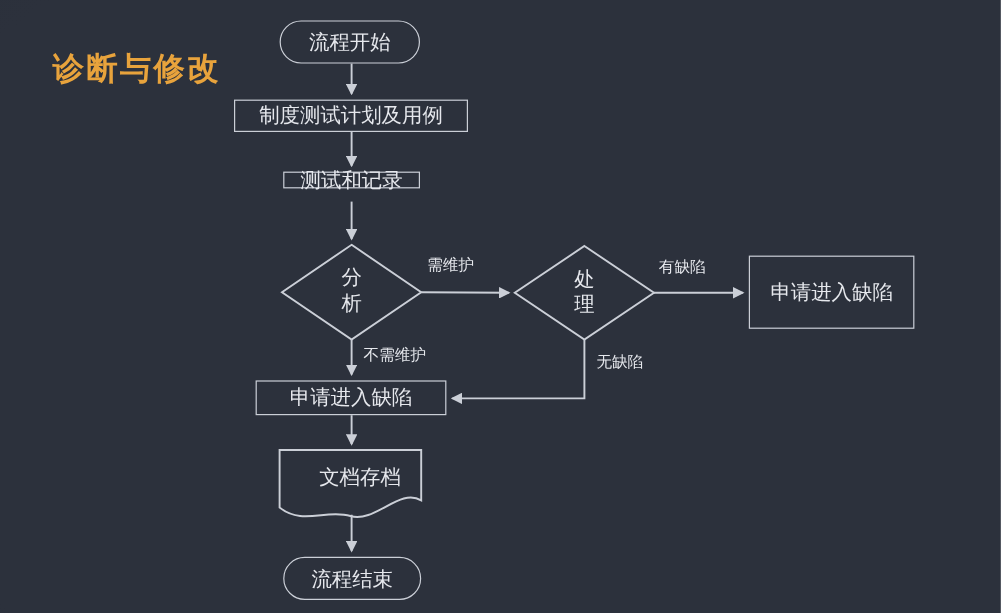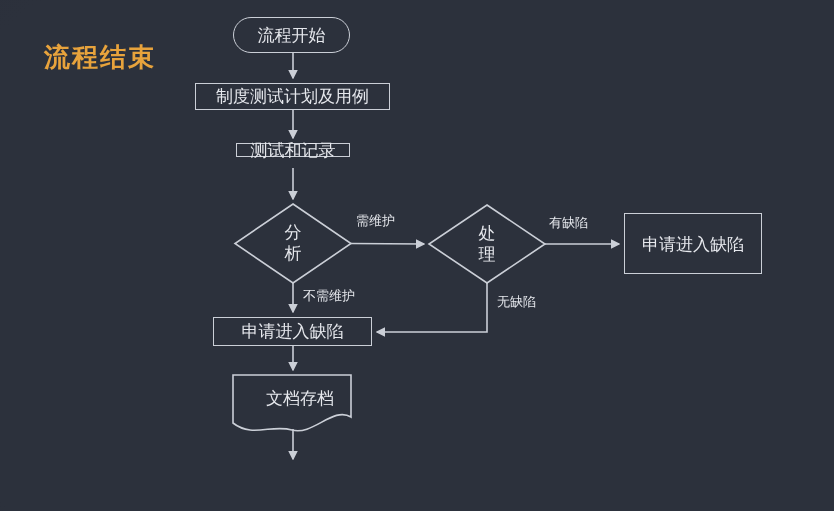--- a/index.html
+++ b/index.html
@@ -51,21 +51,21 @@
     <line x1="293" y1="110" x2="293" y2="138" stroke="#cbcfd7" stroke-width="1.6" marker-end="url(#arrow)"></line>
     <line x1="293" y1="168" x2="293" y2="199" stroke="#cbcfd7" stroke-width="1.6" marker-end="url(#arrow)"></line>
     <line x1="351" y1="243.5" x2="424" y2="244" stroke="#cbcfd7" stroke-width="1.6" marker-end="url(#arrow)"></line>
     <line x1="545" y1="244" x2="619" y2="244" stroke="#cbcfd7" stroke-width="1.6" marker-end="url(#arrow)"></line>
     <line x1="293" y1="283" x2="293" y2="312" stroke="#cbcfd7" stroke-width="1.6" marker-end="url(#arrow)"></line>
     <polyline points="487,283 487,332 377,332" fill="none" stroke="#cbcfd7" stroke-width="1.6" marker-end="url(#arrow)"></polyline>
     <line x1="293" y1="346" x2="293" y2="370" stroke="#cbcfd7" stroke-width="1.6" marker-end="url(#arrow)"></line>
     <line x1="293" y1="429" x2="293" y2="459" stroke="#cbcfd7" stroke-width="1.6" marker-end="url(#arrow)"></line>
   </svg>
 
-  <div class="title" style="color:#e8a33c">流程结束</div>
+  <div class="title" style="color:#e8a33c">诊断与修改</div>
 
   <div class="node stadium" style="left:233px; top:17px; width:117px; height:36px;">
     <span>流程开始</span>
   </div>
 
   <div class="node" style="left:195px; top:83px; width:195px; height:27px;">
     <span>制度测试计划及用例</span>
   </div>
 
   <div class="node" style="left:236px; top:143px; width:114px; height:14px;">
@@ -85,19 +85,22 @@
   <div class="node multiline" style="left:624px; top:213px; width:138px; height:61px;">
     <div>申请进入缺陷</div>
   </div>
 
   <div class="node" style="left:213px; top:317px; width:159px; height:29px;">
     <span>申请进入缺陷</span>
   </div>
 
   <div class="floating-text" style="left:233px; top:388px; width:134px;">文档存档</div>
 
+  <div class="node stadium" style="left:236px; top:464px; width:115px; height:36px;">
+    <span>流程结束</span>
+  </div>
 
   <div class="edge-label" style="left:356px; top:212px;">需维护</div>
   <div class="edge-label" style="left:549px; top:214px;">有缺陷</div>
   <div class="edge-label" style="left:303px; top:287px;">不需维护</div>
   <div class="edge-label" style="left:497px; top:293px;">无缺陷</div>
 
 </div>
 
 </body></html>

